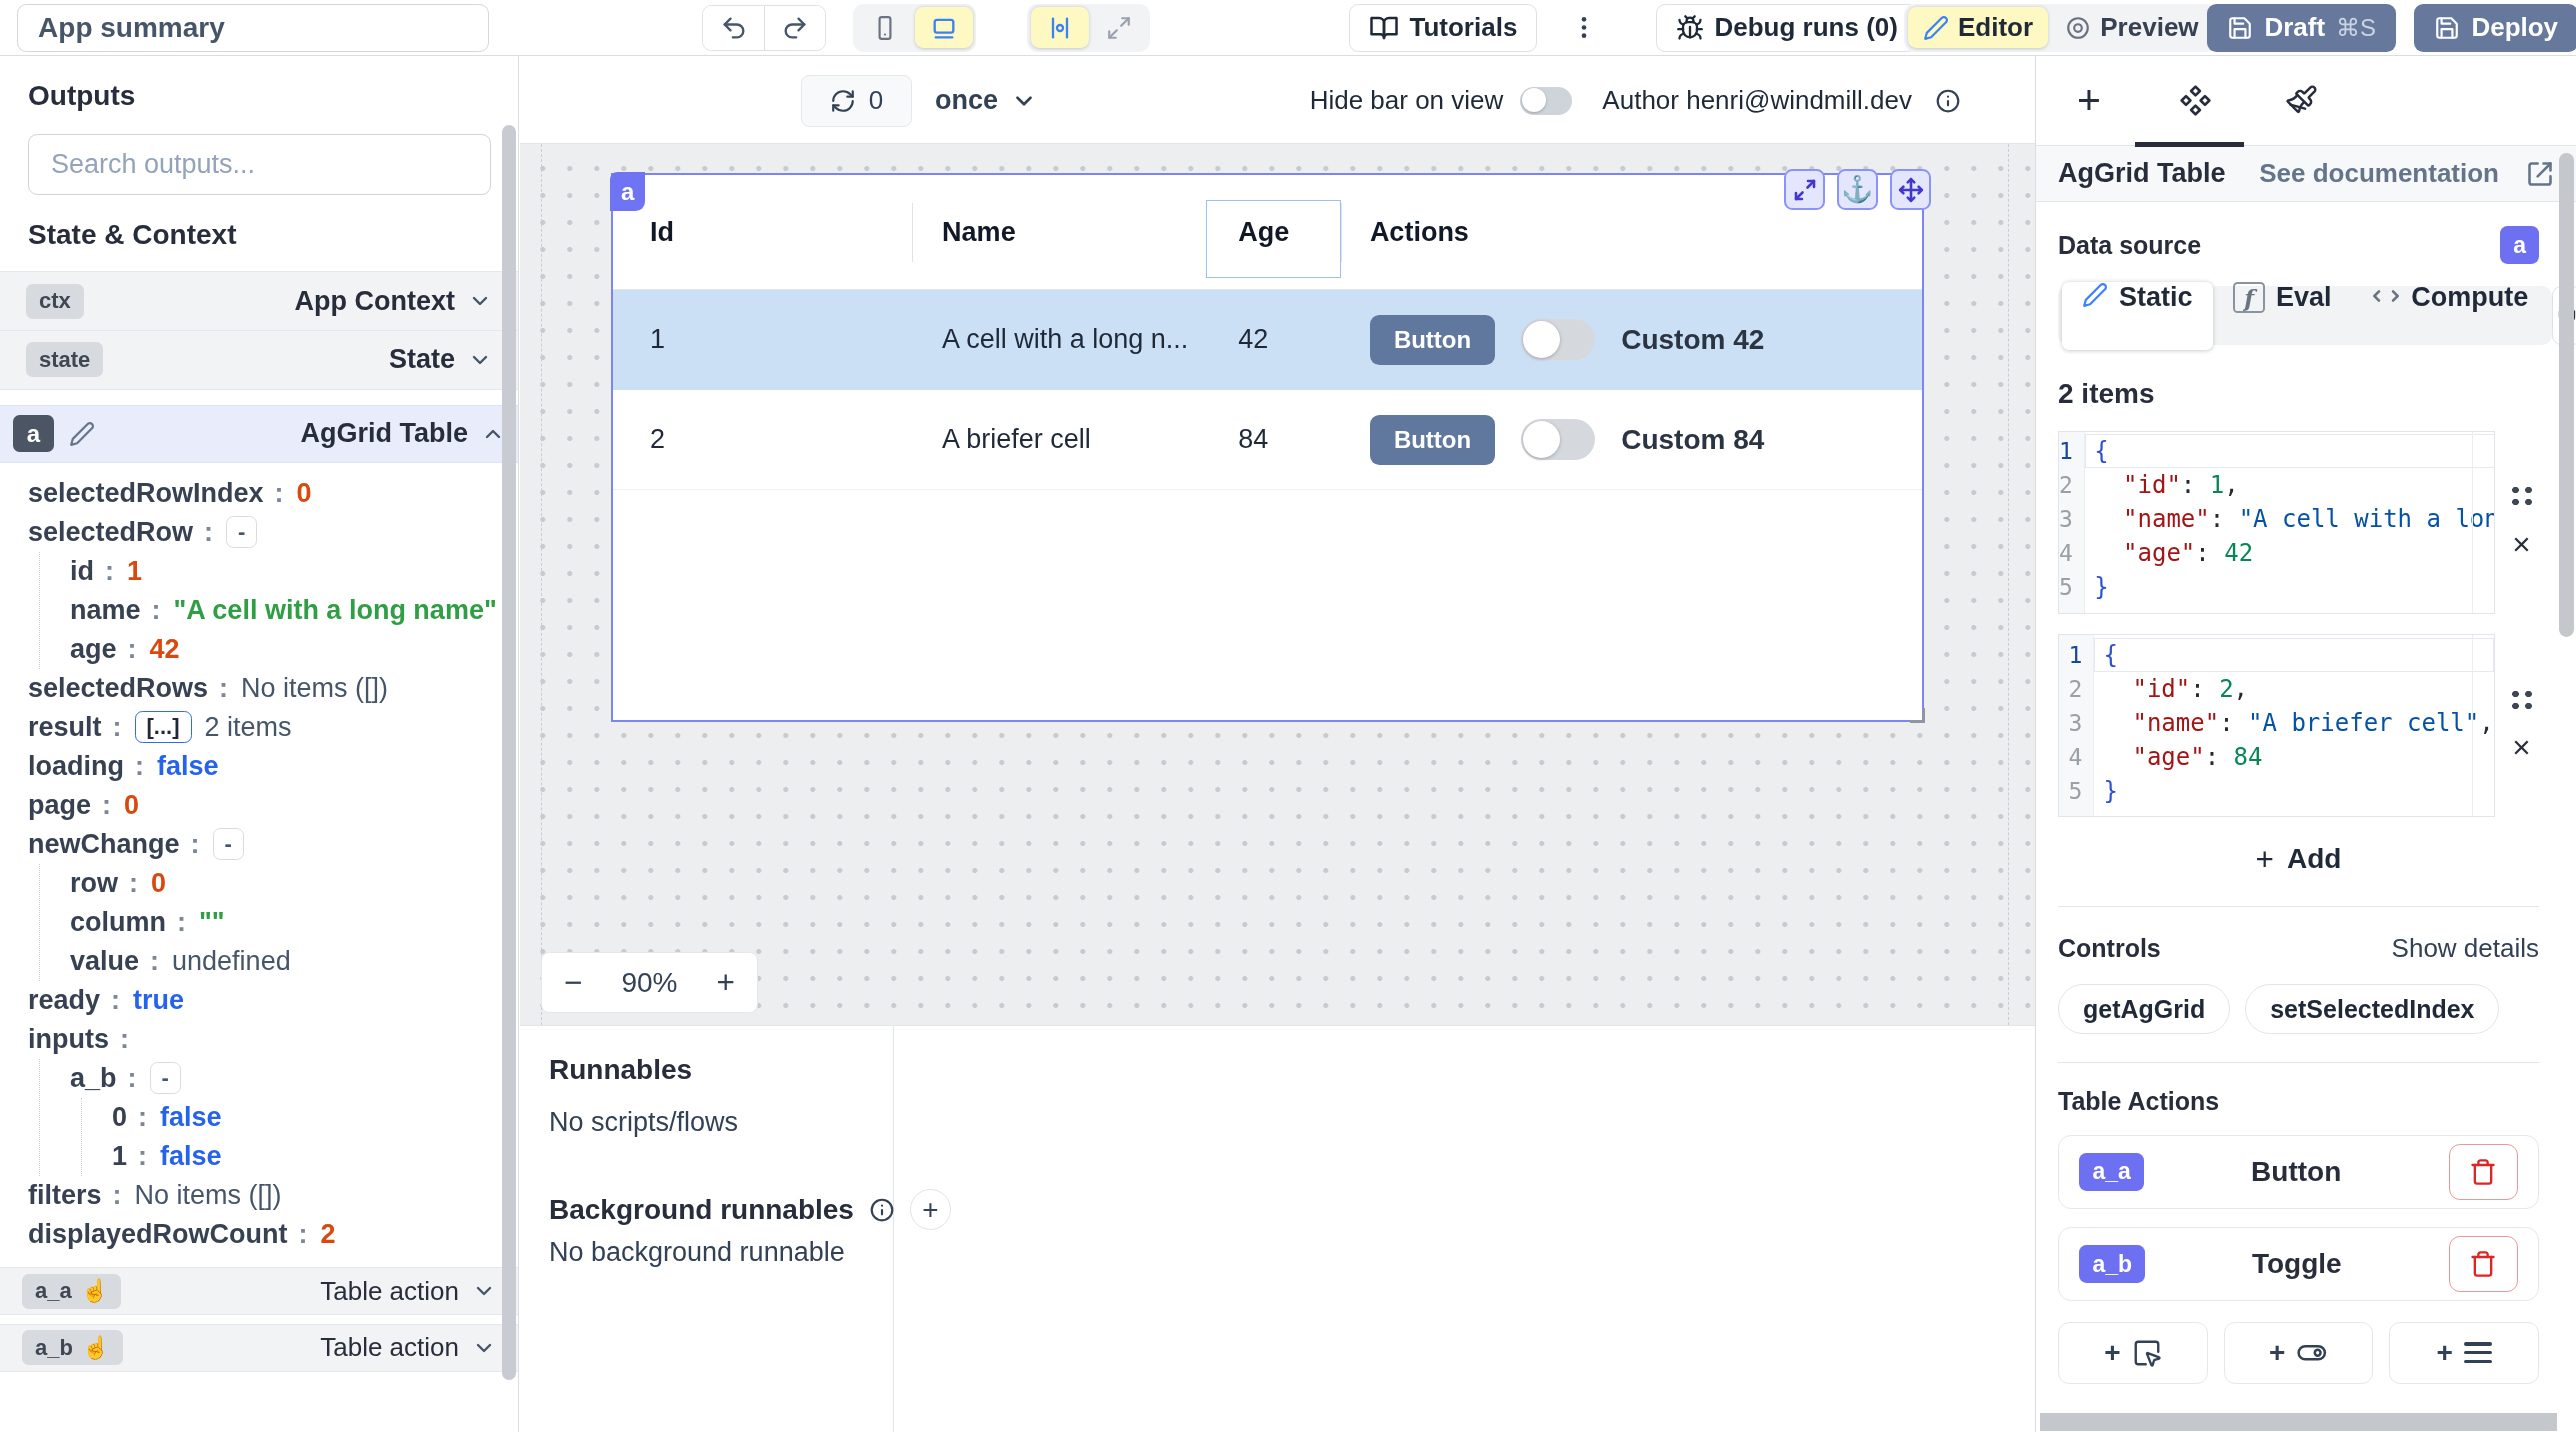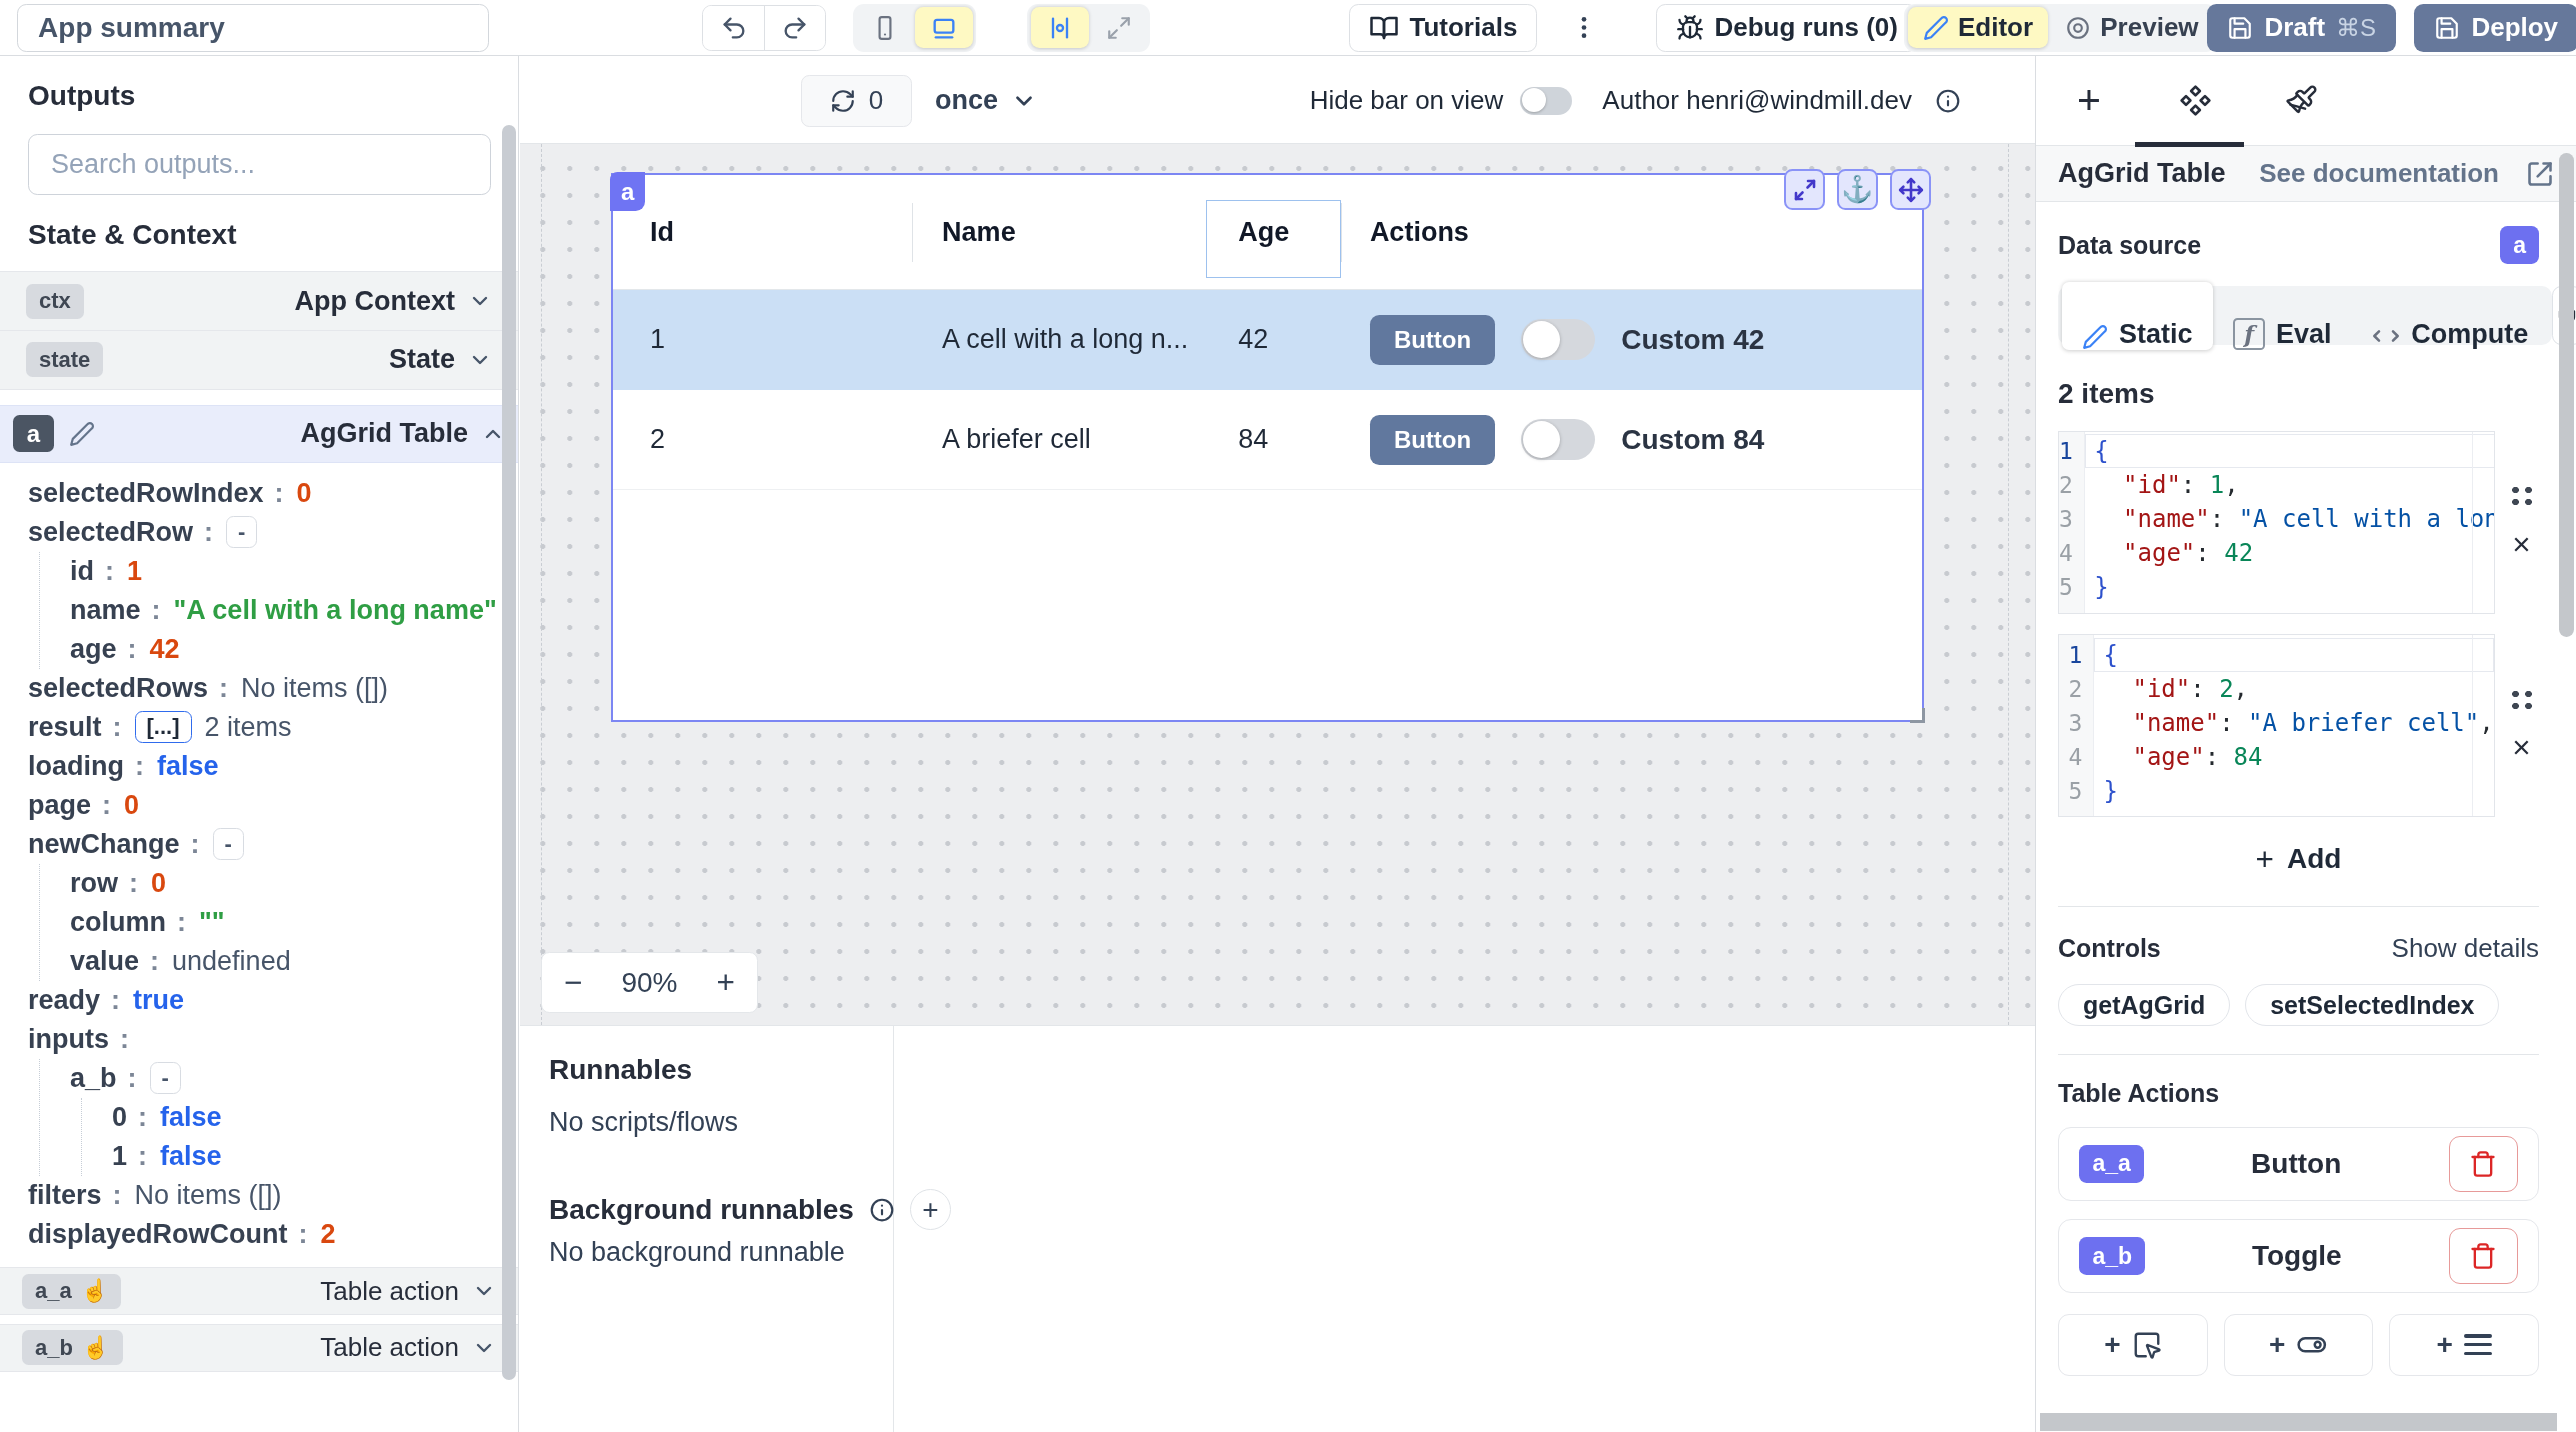--- a/index.html
+++ b/index.html
@@ -140,21 +140,21 @@
   .rhead .t{font-size:27px;font-weight:700;color:#272d3a}
   .rhead .doc{margin-left:auto;display:flex;align-items:center;gap:27px;font-size:26px;font-weight:600;
     color:#64748b;cursor:pointer}
   .rbody{padding:24px 37px 0 22px;position:relative}
   .sect-row{display:flex;align-items:center}
   .sect-h{font-size:25px;font-weight:700;color:#272d3a}
   .badge-indigo{background:#6d70f0;color:#fff;font-weight:700;font-size:23px;border-radius:7.4px;
     padding:5.6px 13px;display:inline-block}
   .modes{margin-top:22px;display:flex;align-items:center}
   .modeseg{background:var(--panel);border-radius:10.2px;display:flex;padding:3.7px;height:59px;align-items:center}
-  .modeseg .m{height:68px;border-radius:7px;display:flex;align-items:flex-end;gap:11px;padding:0 20.4px;
+  .modeseg .m{height:68px;border-radius:7px;display:flex;align-items:flex-start;gap:11px;padding:0 20.4px;
     font-size:27px;font-weight:700;color:#1f2937;cursor:pointer}
   .modeseg .m.active{background:#fff;box-shadow:0 0.9px 4.6px rgba(0,0,0,.2)}
   .fbox{border:2.3px solid #8a94a0;border-radius:4.6px;width:31.5px;height:31.5px;display:flex;align-items:center;
     justify-content:center;font-size:23px;color:#6b7280;font-family:"DejaVu Serif",serif;font-style:italic}
   .plugbtn{margin-left:auto;width:54px;height:59px;border:1.9px solid #dee2e7;border-radius:9.3px;background:#fff;
     color:#272d3a;display:flex;align-items:center;justify-content:center;cursor:pointer}
   .items-h{margin-top:33px;font-size:28px;font-weight:700;color:#272d3a}
   .editor-row{display:flex;margin-top:20.4px;align-items:center;gap:9.3px}
   .editor{flex:1;border:1.9px solid #e2e5ea;display:flex;height:183px;background:#fff;position:relative;overflow:hidden}
   .gutter{width:52px;background:#f7f8f9;border-right:1.9px solid #eceef2;padding-top:2.8px}
@@ -171,21 +171,21 @@
   .ed-side{width:35px;display:flex;flex-direction:column;align-items:center;gap:20.4px}
   .grip{width:26px;height:24px;background:radial-gradient(#3f4753 3.1px,transparent 3.7px);
     background-size:13px 12px;cursor:grab}
   .ed-close{font-size:31.5px;color:#272d3a;cursor:pointer;line-height:1}
   .add-btn{margin:24px auto 0;display:flex;align-items:center;gap:13px;font-size:28px;font-weight:600;
     color:#1f2937;background:none;border:none;cursor:pointer}
   .hr{border-top:1.9px solid #e3e6e9;margin-top:28px}
   .controls-row{display:flex;align-items:center;margin-top:26px}
   .show-details{margin-left:auto;font-size:26px;color:#334155;cursor:pointer}
   .pills{display:flex;gap:15px;margin-top:20.4px}
-  .pill{height:42px;border:1.9px solid #e2e5ea;border-radius:26px;background:#fff;padding:0 24px;
+  .pill{height:50px;border:1.9px solid #e2e5ea;border-radius:26px;background:#fff;padding:0 24px;
     font-size:25px;font-weight:600;color:#1f2937;display:flex;align-items:center;cursor:pointer}
   .ta-card{margin-top:18.5px;border:1.9px solid #e5e7eb;border-radius:13px;height:74px;display:flex;
     align-items:center;padding:0 20.4px}
   .ta-card .name{flex:1;text-align:center;font-size:28px;font-weight:700;color:#272d3a}
   .trash-btn{width:69px;height:56px;border:1.9px solid var(--red-border);border-radius:11px;background:#fff;
     display:flex;align-items:center;justify-content:center;cursor:pointer;color:var(--red)}
   .add-row{display:flex;gap:15.7px;margin-top:20.4px}
   .add-sq{flex:1;height:62px;border:1.9px solid #e5e7eb;border-radius:11px;background:#fff;display:flex;
     align-items:center;justify-content:center;gap:11px;color:#334155;font-size:28px;font-weight:600;cursor:pointer}
   .rp-vscroll{position:absolute;right:1.9px;top:97px;width:15px;height:484px;background:#c4c7cb;border-radius:7.4px}

